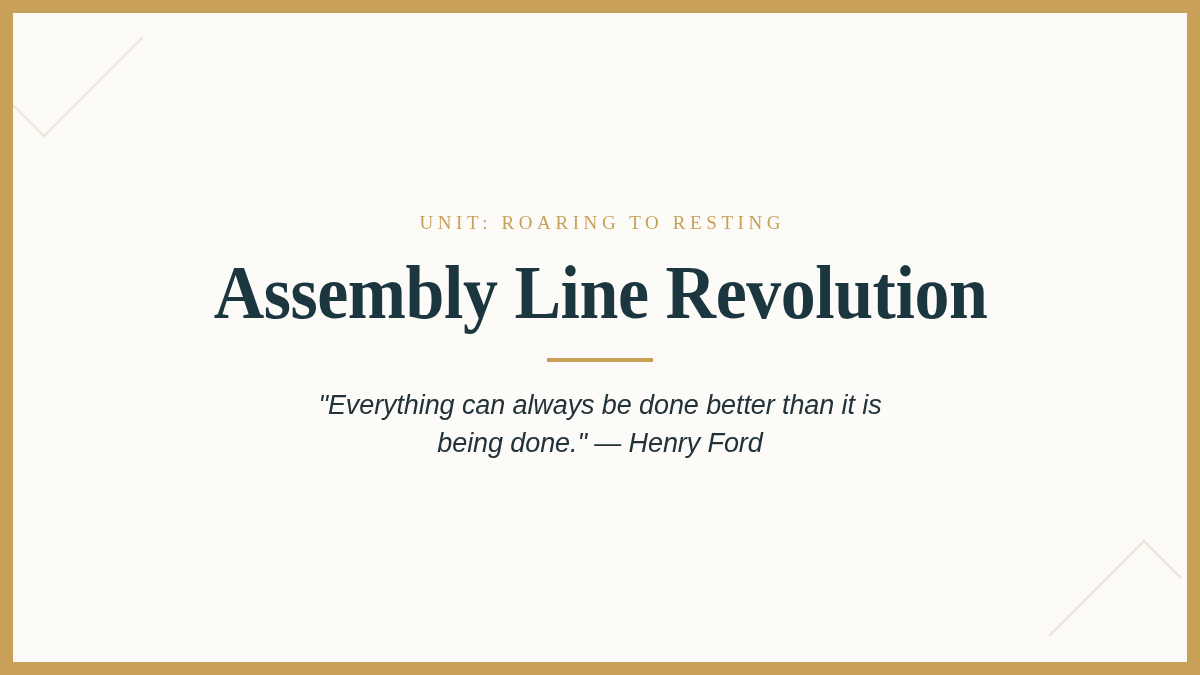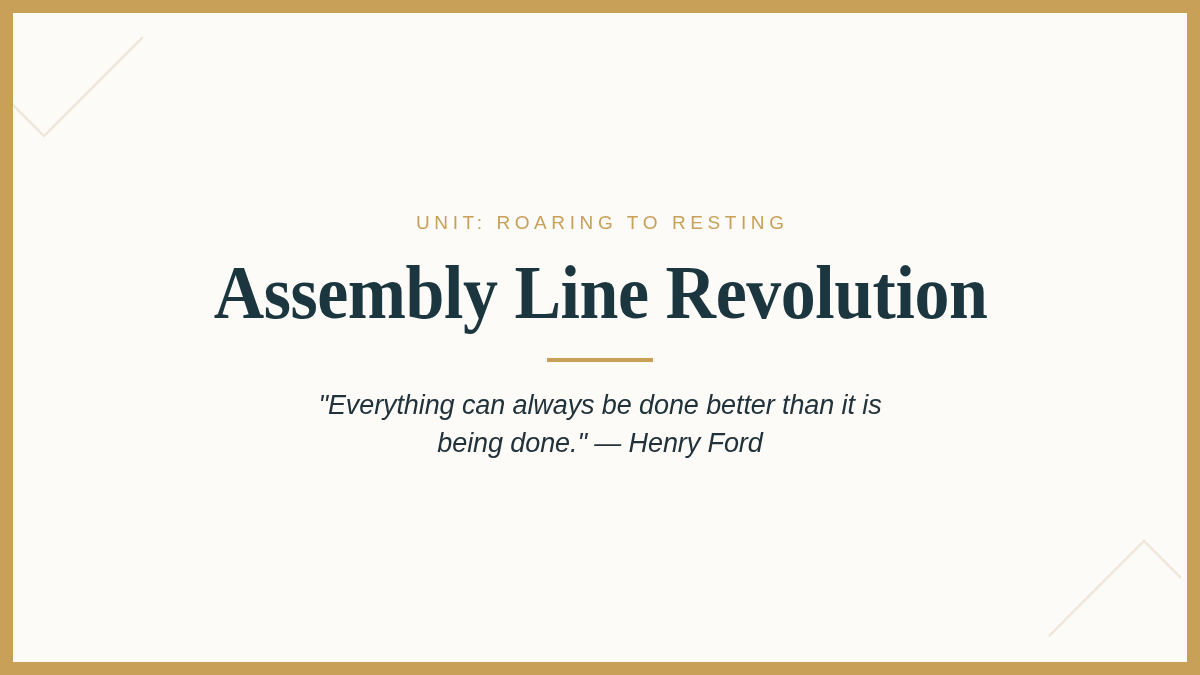--- a/index.html
+++ b/index.html
@@ -49,21 +49,21 @@
     display: flex;
     flex-direction: column;
     align-items: center;
     justify-content: center;
     padding: 0 110px;
     box-sizing: border-box;
     text-align: center;
   }
 
   .eyebrow {
-    font-family: Liberation Sans, sans-serif;
+    font-family: Liberation Serif, serif;
     font-size: 19px;
     line-height: 1.2;
     letter-spacing: 4.6px;
     text-indent: 4.6px;
     text-transform: uppercase;
     color: #C8A058;
     white-space: nowrap;
     margin: 0 0 18px 0;
   }
 

